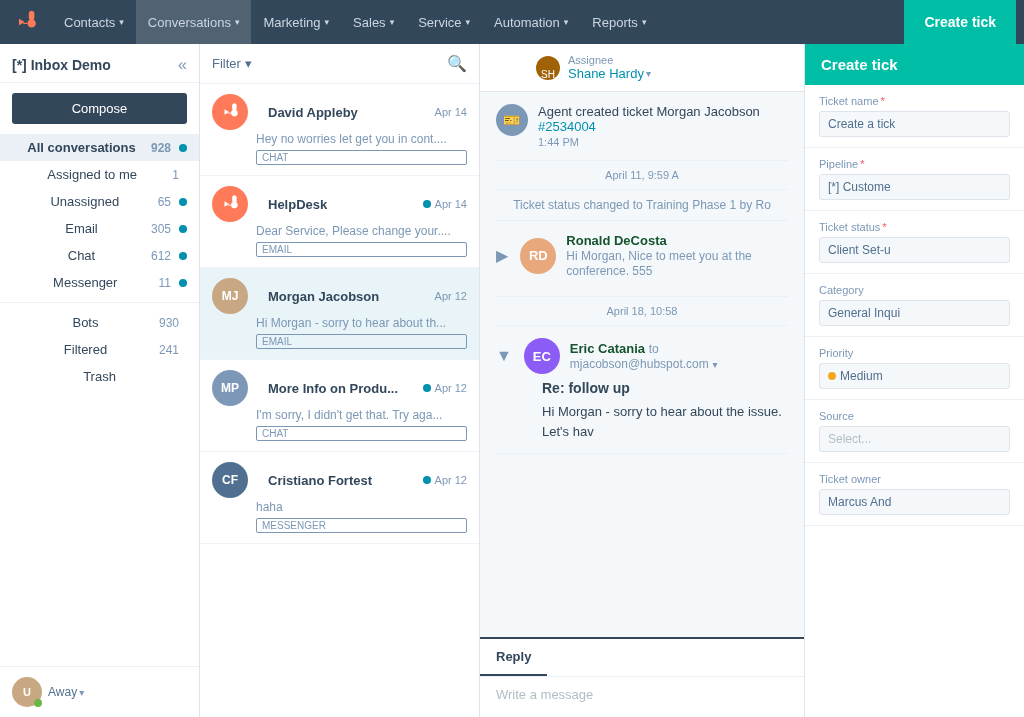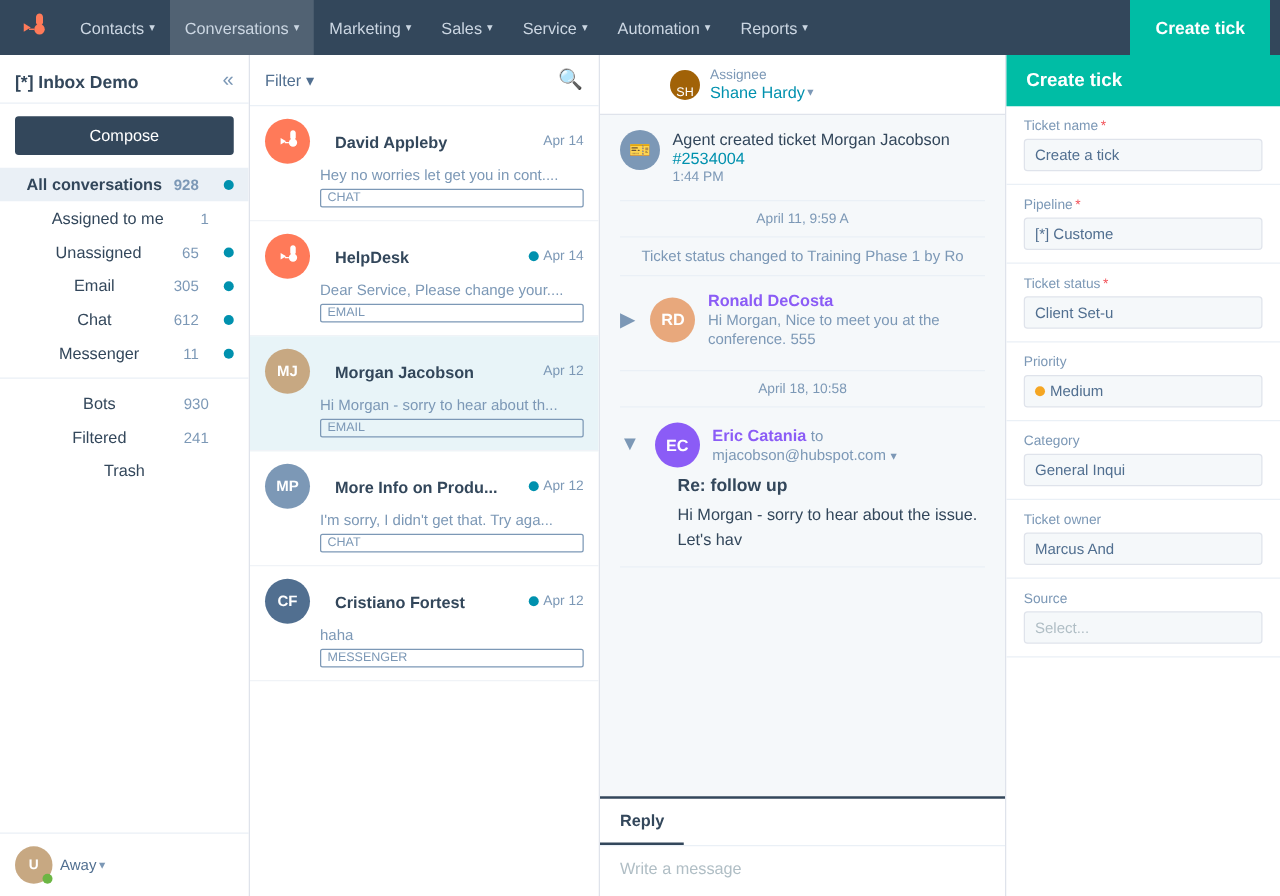--- a/index.html
+++ b/index.html
@@ -42,21 +42,21 @@
       border-radius: 3px; padding: 8px 0; font-size: 13px; font-weight: 500;
       cursor: pointer; text-align: center;
     }
     .nav-section { flex: 1; overflow-y: auto; }
     .nav-row {
       display: flex; align-items: center; padding: 6px 12px;
       cursor: pointer; color: #33475b; text-align: center;
     }
     .nav-row.active { background: #eaf0f6; font-weight: 600; }
     .nav-row-label { flex: 1; font-size: 13px; }
-    .nav-row-count { font-size: 12px; color: #7c98b6; margin-right: 20px; }
+    .nav-row-count { font-size: 12px; color: #7c98b6; margin-right: 8px; }
     .nav-dot { width: 8px; height: 8px; border-radius: 50%; background: #0091ae; flex-shrink: 0; }
     .nav-divider { height: 1px; background: #eaf0f6; margin: 6px 0; }
     .sidebar-footer {
       border-top: 1px solid #eaf0f6; padding: 10px 12px;
       display: flex; align-items: center; cursor: pointer;
     }
     .avatar-sm {
       width: 30px; height: 30px; border-radius: 50%; background: #7c98b6;
       display: flex; align-items: center; justify-content: center;
       color: #fff; font-size: 11px; font-weight: 600; flex-shrink: 0;
@@ -139,21 +139,21 @@
 
     .message-block {
       padding: 12px 0; border-bottom: 1px solid #eaf0f6;
     }
     .message-header { display: flex; align-items: center; gap: 10px; margin-bottom: 6px; }
     .msg-avatar {
       width: 36px; height: 36px; border-radius: 50%; flex-shrink: 0;
       display: flex; align-items: center; justify-content: center;
       font-size: 13px; font-weight: 700; color: #fff;
     }
-    .msg-sender { font-size: 13px; font-weight: 600; color: #8b5cf6; }
+    .msg-sender { font-size: 13px; font-weight: 600; color: #14532d; }
     .msg-to { font-size: 12px; color: #7c98b6; }
     .msg-subject { font-size: 14px; font-weight: 600; color: #33475b; padding-left: 46px; margin-bottom: 6px; }
     .msg-body { font-size: 13px; color: #33475b; padding-left: 46px; line-height: 1.5; }
 
     .reply-area {
       background: #fff; border-top: 2px solid #33475b;
       padding: 0;
     }
     .reply-tabs { display: flex; border-bottom: 1px solid #eaf0f6; }
     .reply-tab {
@@ -511,43 +511,43 @@
     <div class="panel-field">
       <div class="panel-label">
         <span>Ticket status</span>
         <span class="required">*</span>
       </div>
       <div class="panel-input">Client Set-u</div>
     </div>
 
     <div class="panel-field">
       <div class="panel-label">
+        <span>Category</span>
+      </div>
+      <div class="panel-input">General Inqui</div>
+    </div>
+
+    <div class="panel-field">
+      <div class="panel-label">
         <span>Priority</span>
       </div>
       <div class="panel-input">
         <span class="priority-dot"></span>Medium
       </div>
     </div>
 
     <div class="panel-field">
       <div class="panel-label">
-        <span>Category</span>
-      </div>
-      <div class="panel-input">General Inqui</div>
+        <span>Source</span>
+      </div>
+      <div class="panel-input" style="color:#b0bec5;">Select...</div>
     </div>
 
     <div class="panel-field">
       <div class="panel-label">
         <span>Ticket owner</span>
       </div>
       <div class="panel-input">Marcus And</div>
     </div>
 
-    <div class="panel-field">
-      <div class="panel-label">
-        <span>Source</span>
-      </div>
-      <div class="panel-input" style="color:#b0bec5;">Select...</div>
-    </div>
-
   </aside>
 
 </div>
 
 </body></html>

